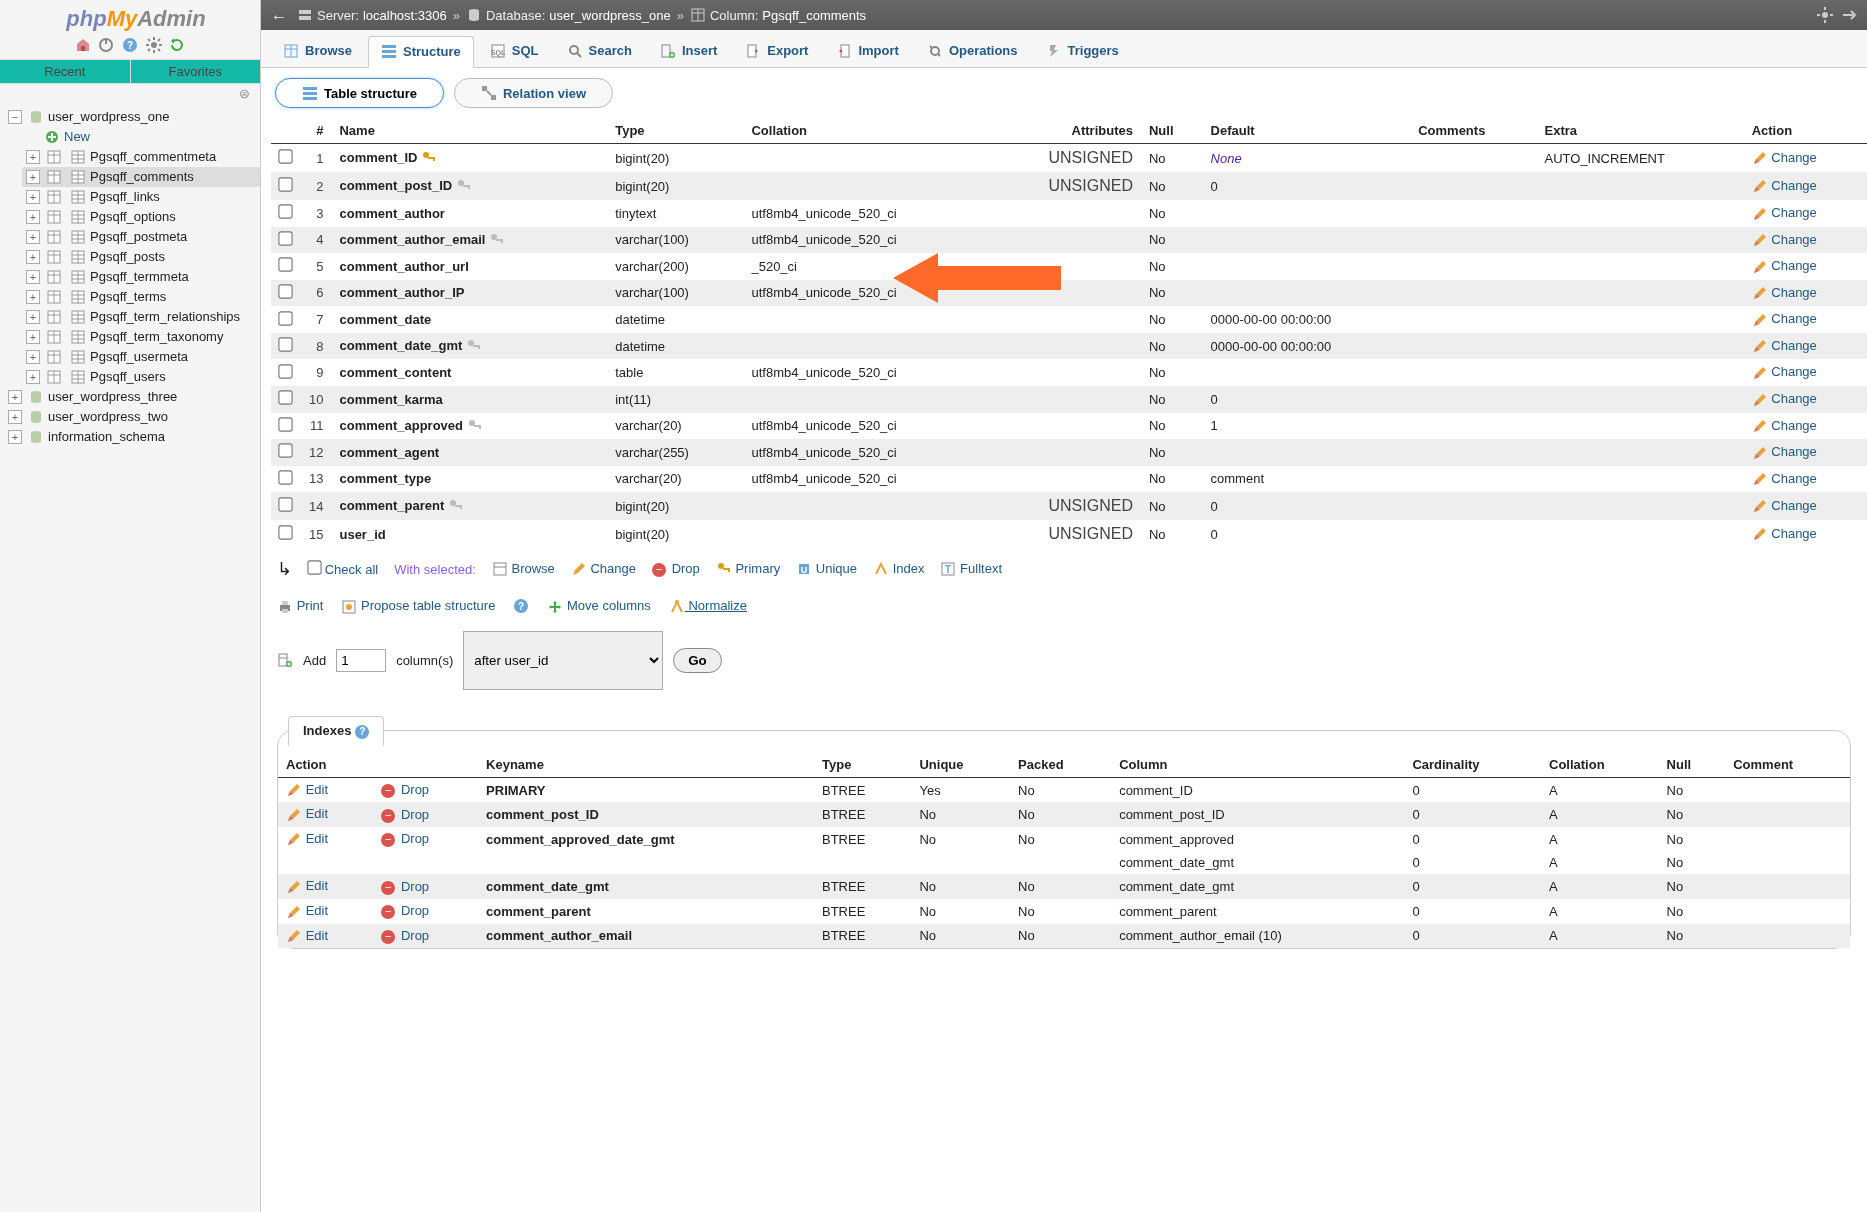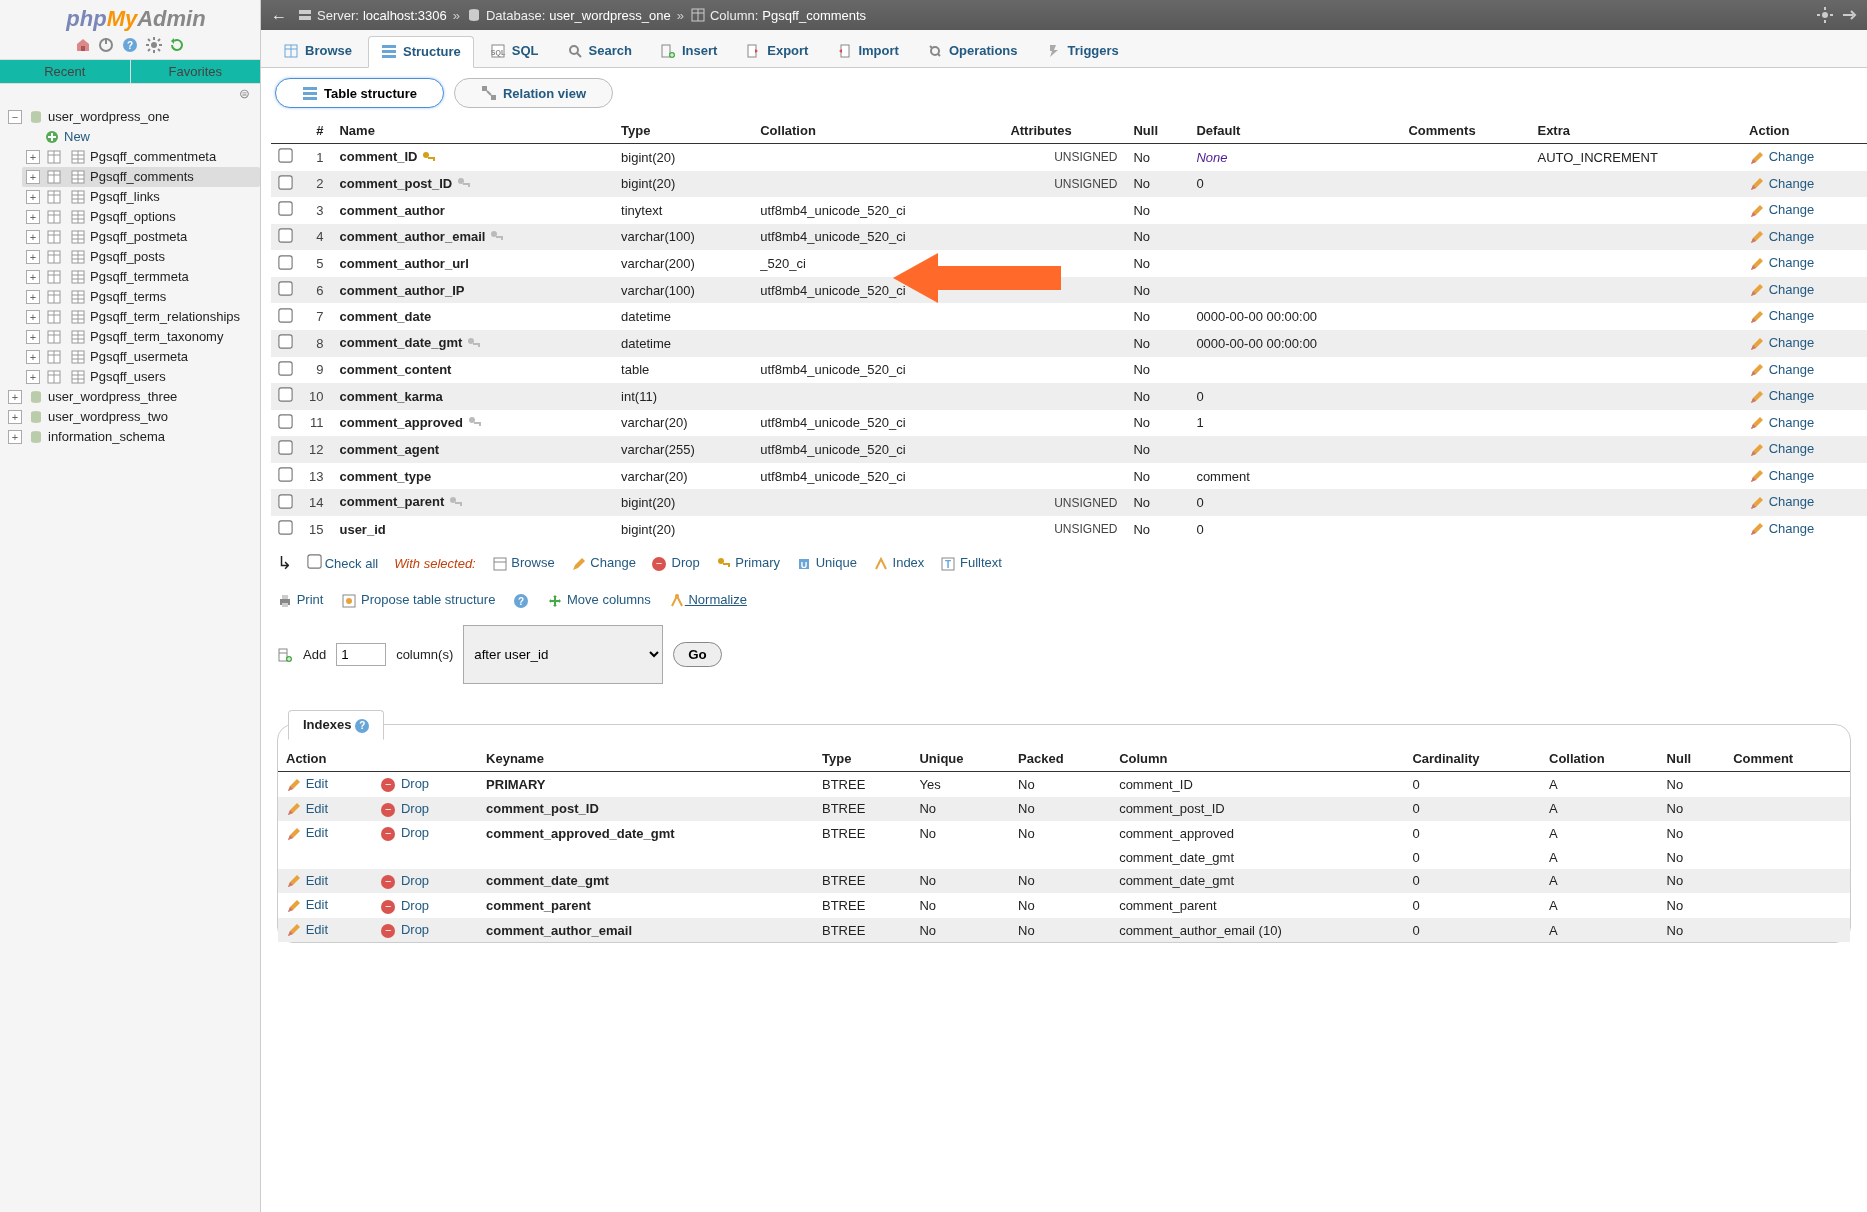--- a/index.html
+++ b/index.html
@@ -51,32 +51,32 @@
 .subtab { padding: 6px 26px; border:1px solid #bbb; border-radius:15px; background:#f8f8f8; display:flex; align-items:center; gap:6px; cursor:pointer; font-weight:bold; color:#235a81; }
 .subtab.active { background:#fff; border:1px solid #4a90d9; box-shadow: 0 0 3px rgba(70,140,220,.5); color:#000; }
 
 
 .cols-table { width: calc(100% - 10px); margin-left:10px; border-collapse: collapse; }
 .cols-table th { text-align:left; padding:5px 8px; border-bottom:1px solid #333; font-weight:bold; background:#fff; }
 .cols-table td { padding:5px 8px; }
 .cols-table tr.odd td { background: #fff; }
 .cols-table tr.even td { background: #eee; }
 .cols-table td.num { text-align:right; color:#444; }
-.cols-table td.attr { text-align:right; font-size:12px; color:#444; }
+.cols-table td.attr { text-align:right; font-size:16px; color:#444; }
 .cols-table .name { font-weight:bold; }
 .cols-table .italic { font-style: italic; color:#4c1d95; }
 .key-icon-gold { color: #d4a017; }
 .key-icon-grey { color: #aaa; }
 
 
 #big-arrow { position:absolute; left:632px; top:248px; pointer-events:none; }
 
 
 #table-actions { padding: 10px 16px; display:flex; align-items:center; gap:16px; border-top:0; }
-#table-actions .withsel { font-style: italic; color:#c2410c; }
+#table-actions .withsel { color:#8b5cf6; }
 #bottom-links { padding: 8px 16px 12px; display:flex; align-items:center; gap:18px; }
 #addcol-row { padding: 4px 16px 14px; display:flex; align-items:center; gap:10px; }
 #addcol-row input[type=text]{ width:50px; padding:3px 4px; border:1px solid #aaa; }
 #addcol-row select { padding:20px 6px; border:1px solid #aaa; min-width:200px; }
 #addcol-row button { padding:4px 14px; border:1px solid #888; border-radius:14px; background:#eee; cursor:pointer; font-weight:bold; }
 
 
 #indexes-wrap { margin: 12px 16px; border:1px solid #ccc; border-radius:16px; }
 #indexes-tab { display:inline-block; padding:6px 14px; border:1px solid #ccc; border-bottom:1px solid #fff; border-radius:4px 4px 0 0; background:#fff; margin:-1px 0 0 10px; font-weight:bold; position:relative; top:-14px; }
 #indexes-tab .help { display:inline-block; width:14px;height:14px; border-radius:50%; background:#6aa5d8; color:#fff; font-size:10px; text-align:center; line-height:14px; margin-left:4px;}
@@ -585,21 +585,21 @@
     </div>
 
     <table class="cols-table">
       <thead>
           <tr id="cols-head">
             <th style="width:30px"></th>
             <th style="width:30px;text-align:right">#</th>
             <th>Name</th>
             <th>Type</th>
             <th>Collation</th>
-            <th style="">Attributes</th>
+            <th style="text-align:right">Attributes</th>
             <th>Null</th>
             <th>Default</th>
             <th>Comments</th>
             <th>Extra</th>
             <th>Action</th>
           </tr>
         </thead>
       <tbody id="cols-body">
           <tr class="odd">
             <td><input type="checkbox" class="chk" style=""></td>

